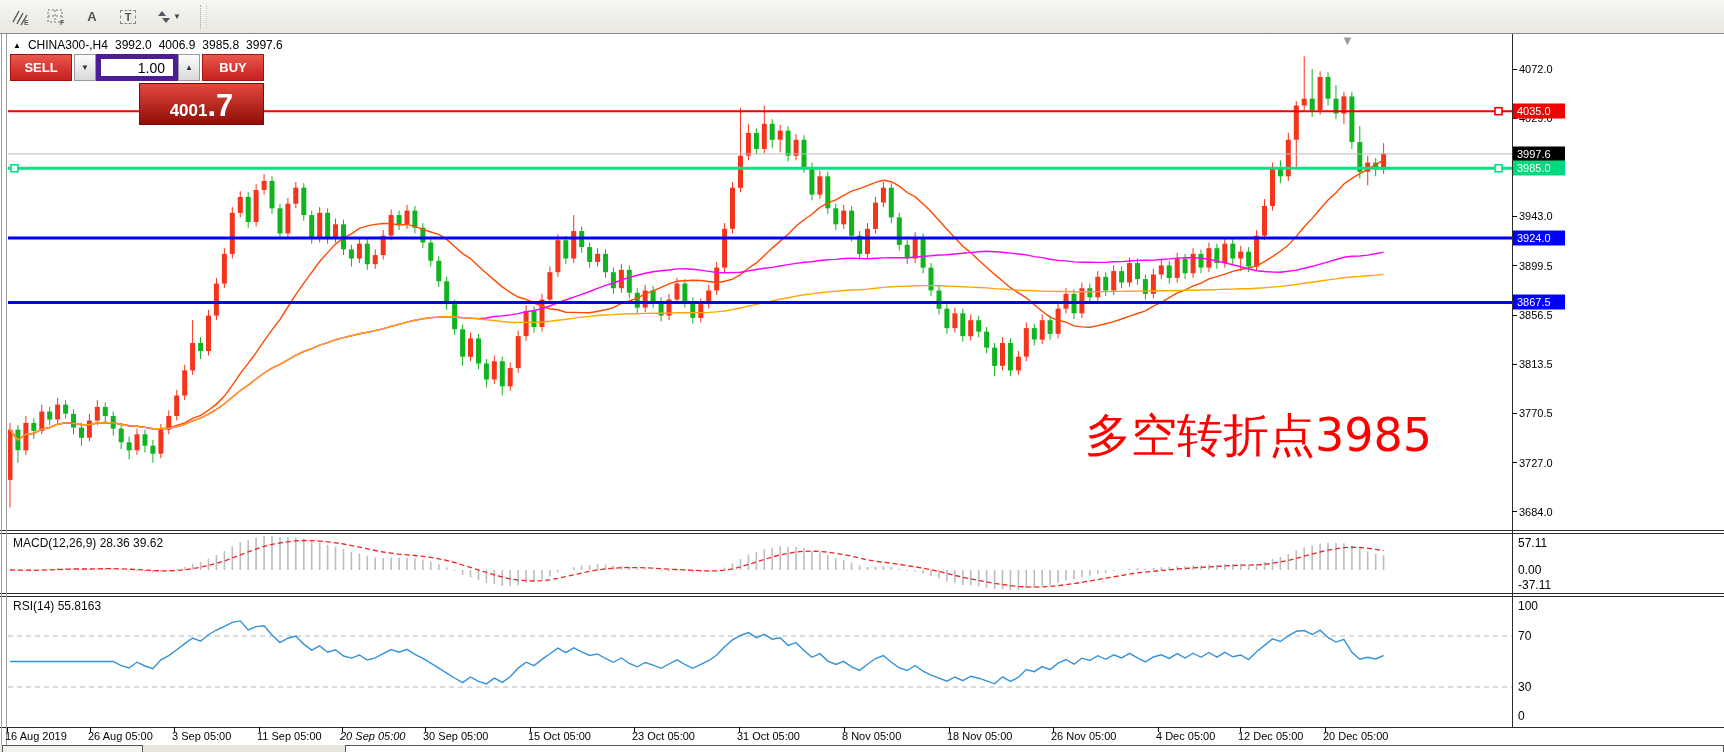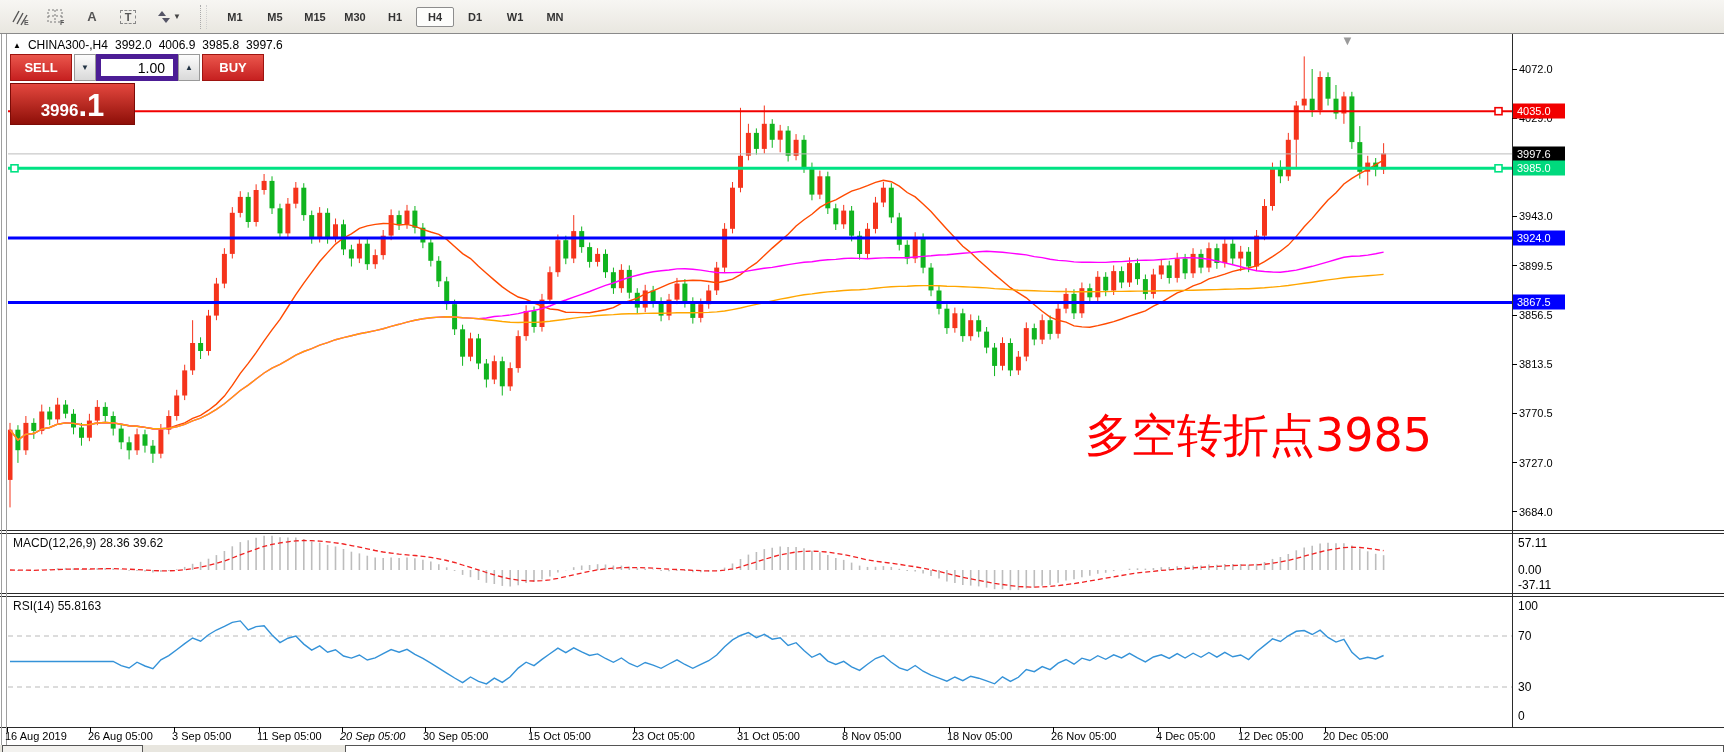--- a/index.html
+++ b/index.html
@@ -74,31 +74,20 @@
     <span style="border:1px dashed #888;padding:0 4px;font-size:11px;color:#555;font-weight:bold">T</span>
   </div>
   <div class="tool-btn" style="width:40px">
     <svg width="18" height="16" viewBox="0 0 18 16">
       <path d="M5 2 L9 7 L1 7 Z" fill="#556"></path>
       <path d="M9 14 L13 9 L5 9 Z" fill="#556"></path>
     </svg>
     <span class="caret">▼</span>
   </div>
   <div class="separator"></div>
-  <div id="tf-buttons" style="display:flex">
-      <div class="tf-btn">M1</div>
-      <div class="tf-btn">M5</div>
-      <div class="tf-btn">M15</div>
-      <div class="tf-btn">M30</div>
-      <div class="tf-btn">H1</div>
-      <div class="tf-btn active">H4</div>
-      <div class="tf-btn">D1</div>
-      <div class="tf-btn">W1</div>
-      <div class="tf-btn">MN</div>
-    </div>
 </div>
 
 <div id="chart-canvas" class="ov"><svg width="1724" height="752" xmlns="http://www.w3.org/2000/svg">
       <g stroke="#2b2b2b" stroke-width="1" shape-rendering="crispEdges">
         <line x1="0" y1="33.5" x2="1724" y2="33.5"></line>
         <line x1="0" y1="530.5" x2="1724" y2="530.5"></line>
         <line x1="0" y1="533.5" x2="1724" y2="533.5"></line>
         <line x1="0" y1="593.5" x2="1724" y2="593.5"></line>
         <line x1="0" y1="596.5" x2="1724" y2="596.5"></line>
         <line x1="0" y1="727.5" x2="1724" y2="727.5"></line>
@@ -702,23 +691,23 @@
 <div id="trade-panel" class="ov">
   <div id="tp-row1">
     <div class="tp-btn">SELL</div>
     <div id="tp-gap1"></div>
     <div class="spin">▼</div>
     <div id="tp-volume">1.00</div>
     <div class="spin">▲</div>
     <div id="tp-gap2"></div>
     <div class="tp-btn">BUY</div>
   </div>
-  <div class="tp-price" style="left:0">
-    <span class="tp-main">3996</span>
-      <span class="tp-pip">.1</span>
+  <div class="tp-price" style="left:129px">
+    <span class="tp-main">4001</span>
+      <span class="tp-pip">.7</span>
   </div>
 </div>
 
 <div id="annotation" class="ov">多空转折点3985</div>
 <div id="down-arrow-marker" class="ov" style="left: 1341px; top: 33px; color: rgb(154, 154, 154);">▼</div>
 
 <div class="ov ind-label" style="left:13px;top:536px">MACD(12,26,9) 28.36 39.62</div>
 <div class="ov ind-label" style="left:13px;top:599px">RSI(14) 55.8163</div>
 
 <div id="price-axis">

